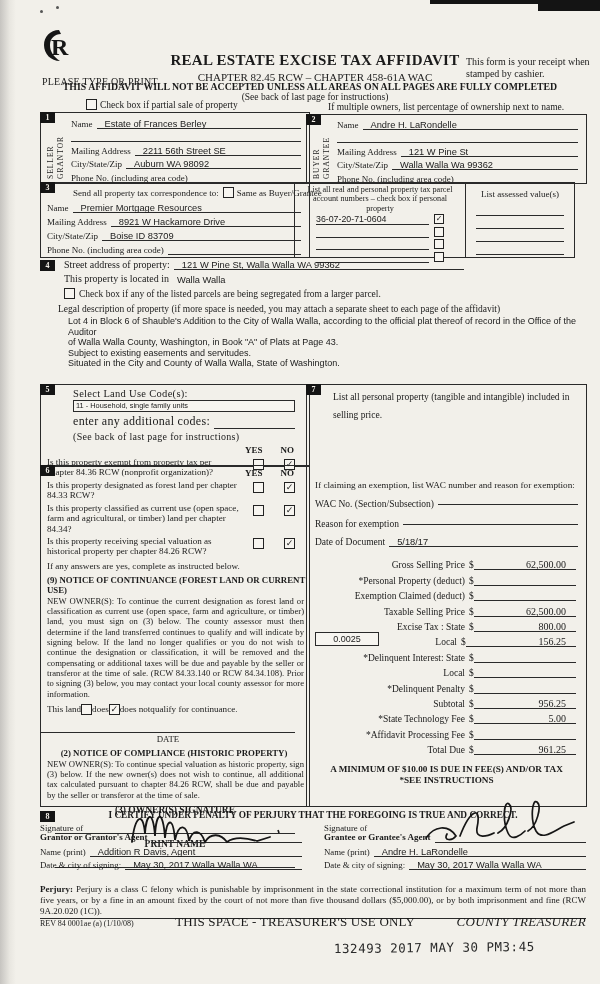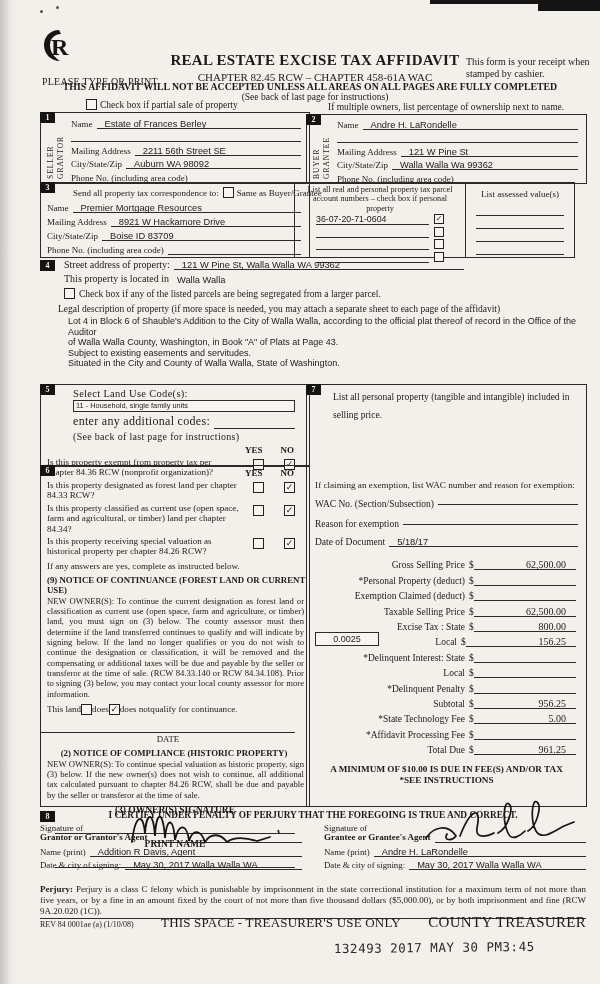--- a/index.html
+++ b/index.html
@@ -104,21 +104,21 @@
   .sig-lbl{font-size:8.8px;line-height:9.6px;white-space:nowrap;}
   .sig-lbl b{font-size:9px;}
   .sig-svg{position:absolute;z-index:2;}
   .srow{display:flex;align-items:flex-end;height:13.5px;}
   .srow .flabel{font-size:8.8px;}
 
   .perjury{position:absolute;left:40px;top:884px;width:546px;font-size:9px;line-height:10.8px;text-align:justify;border-bottom:1.2px solid #2a2a2a;padding-bottom:2px;}
   .footer{position:absolute;left:40px;top:914px;width:546px;display:flex;justify-content:space-between;align-items:baseline;}
   .rev{font-size:8px;}
   .treas{font-size:13px;letter-spacing:0.2px;}
-  .county{font-size:15px;letter-spacing:0.3px;}
+  .county{font-size:13px;letter-spacing:0.3px;font-style:italic;}
   .stamp{position:absolute;left:334px;top:940px;font-family:"DejaVu Sans Mono",monospace;font-size:12.5px;letter-spacing:0.5px;color:#2a2a2a;transform:rotate(-0.6deg);white-space:nowrap;}
 </style>
 </head>
 <body>
 
 <div class="paper">
   <div class="scan-left"></div>
   <div class="scan-strip"></div>
   <div class="scan-corner"></div>
   <div class="dot" style="left:40px;top:10px;"></div>

